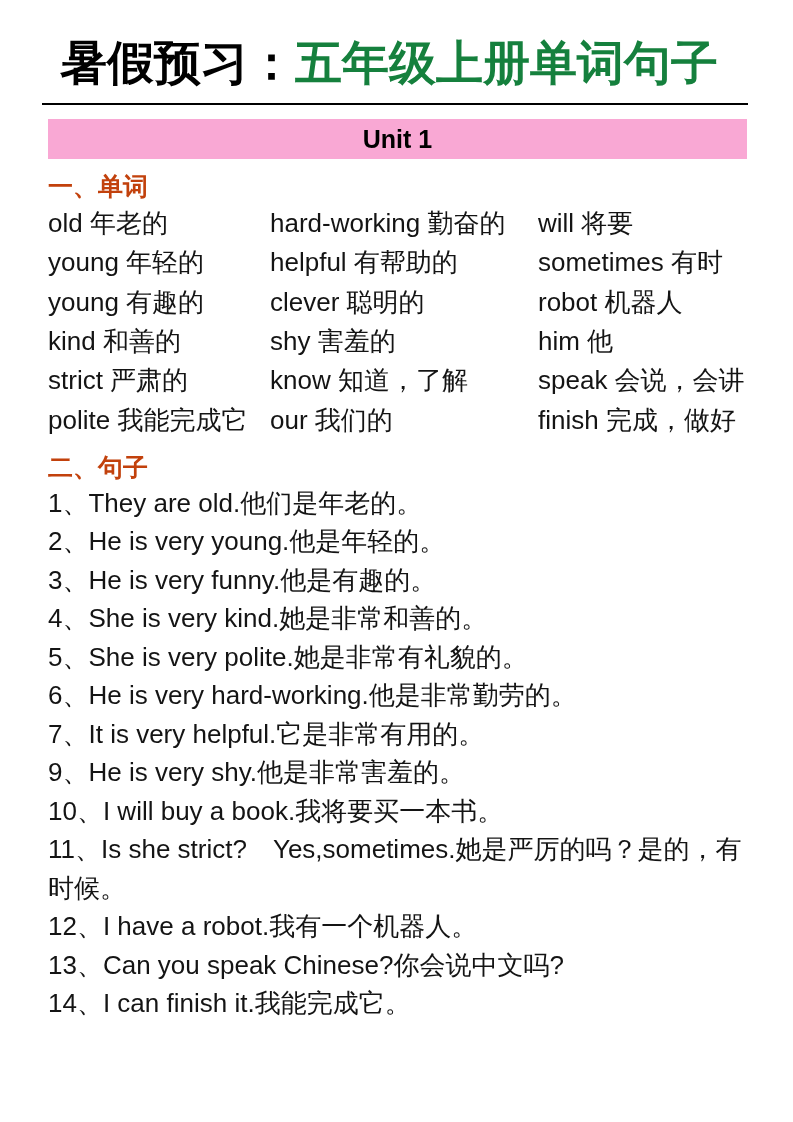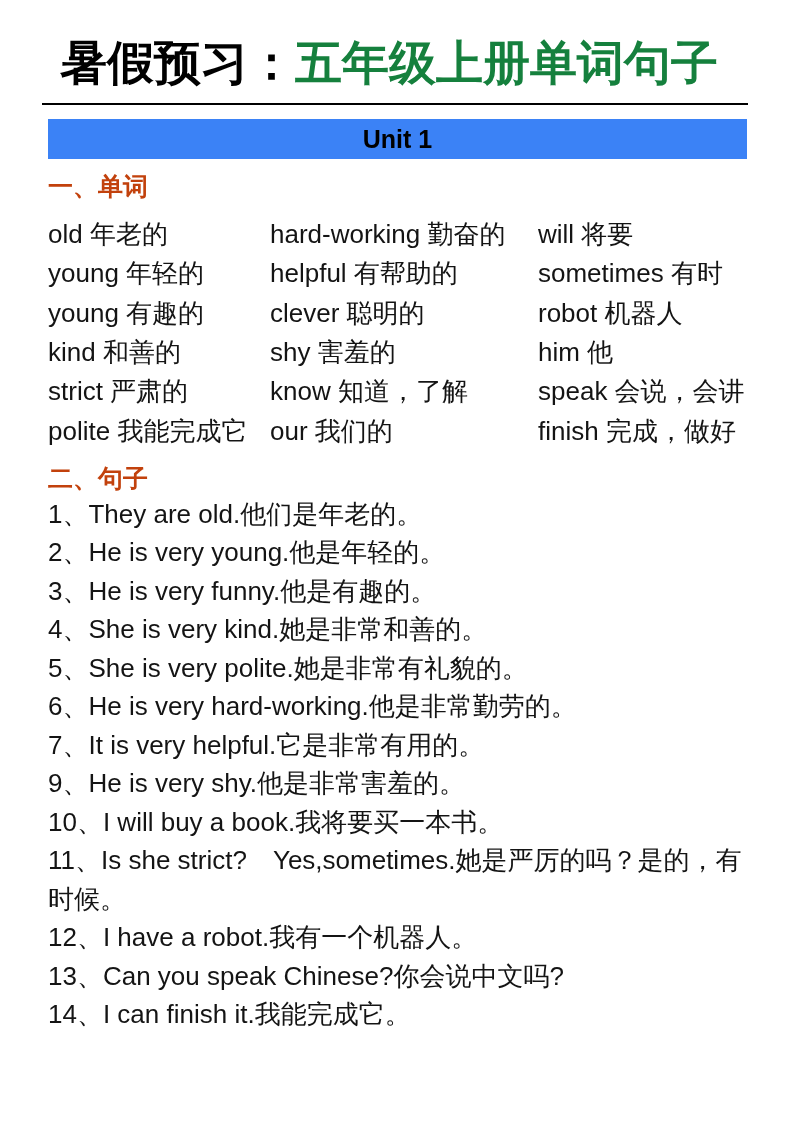--- a/index.html
+++ b/index.html
@@ -26,21 +26,21 @@
   .rule {
     width: 706px;
     height: 2px;
     background: #000000;
     margin: 9px 0 0 -6px;
   }
   .banner {
     margin-top: 14px;
     width: 699px;
     height: 40px;
-    background: #3b82f6;
+    background: #f9a8d4;
     display: flex;
     align-items: center;
     justify-content: center;
   }
   .banner-label {
     font-size: 25px;
     font-weight: 700;
     color: #000000;
   }
   .h-red {
@@ -50,21 +50,21 @@
     margin-top: 11px;
     line-height: 32px;
   }
   .vocab {
     display: grid;
     grid-auto-flow: column;
     grid-template-rows: repeat(6, 39.3px);
     grid-template-columns: 222px 268px 1fr;
     font-size: 26px;
     align-items: center;
-    margin-top: 13px;
+    margin-top: 2px;
   }
   .vocab .cell { white-space: nowrap; }
   .sentences {
     margin-top: 1px;
     font-size: 26px;
     line-height: 38.5px;
     width: 700px;
   }
   .sent { margin: 0; }
 </style>

